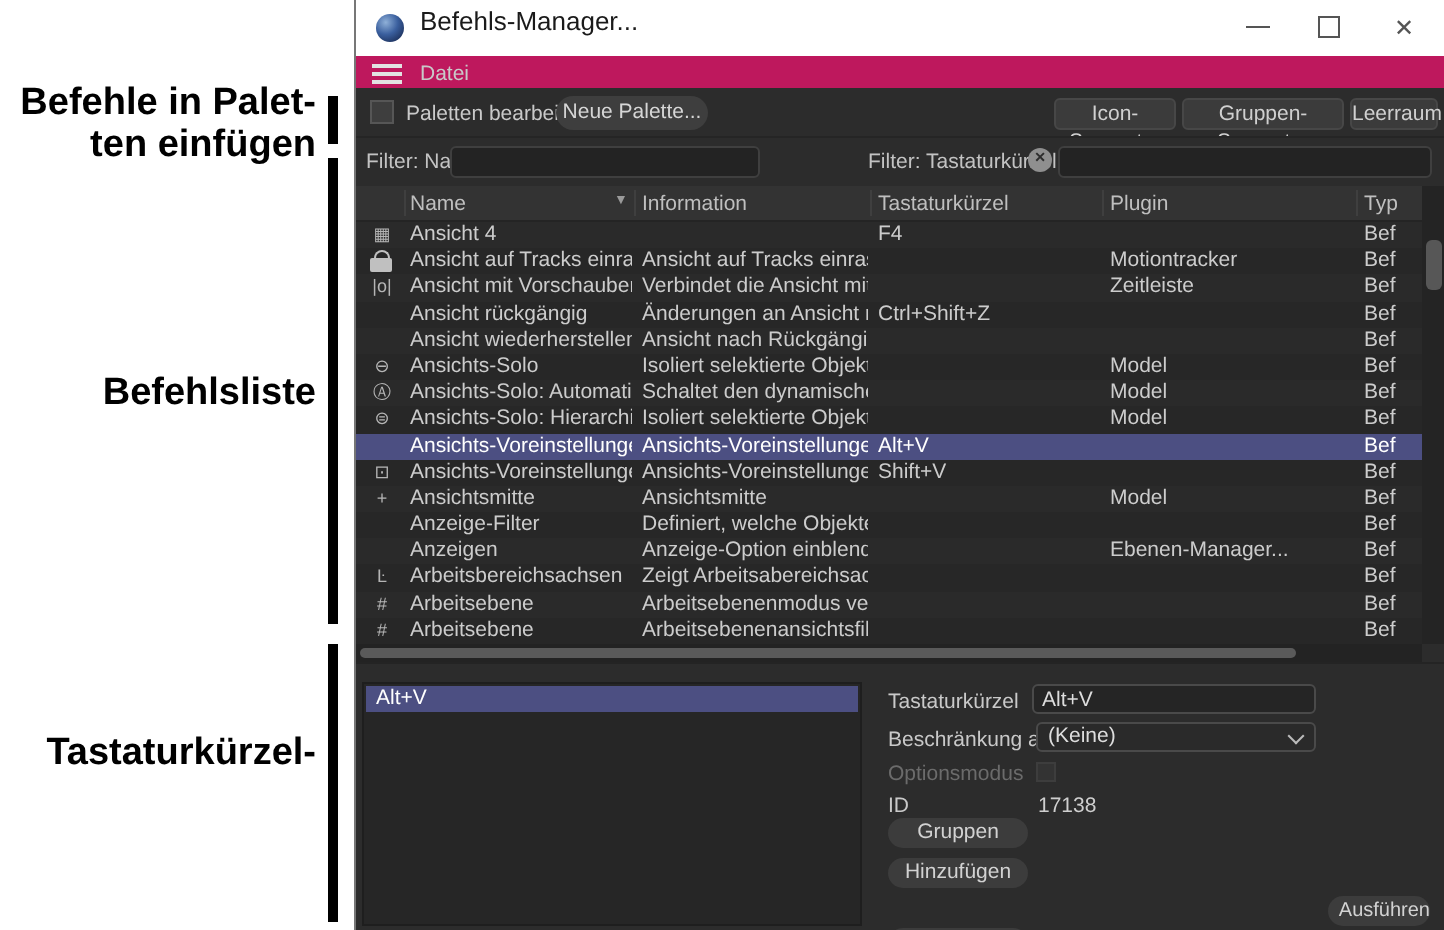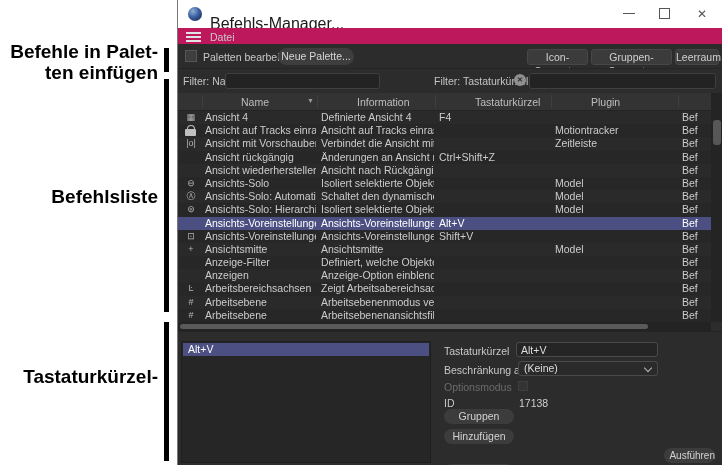--- a/index.html
+++ b/index.html
@@ -17,21 +17,21 @@
   .bar-2{top:79px;height:233px;}
   .bar-3{top:322px;height:139px;}
 
   
   .window{position:absolute;left:177px;top:0;width:545px;height:465px;background:#2c2c2c;
           border-left:1px solid #777;box-sizing:border-box;color:#cfcfcf;font-size:10.5px;}
 
   .titlebar{position:absolute;left:0;top:0;right:0;height:28px;background:#ffffff;color:#111;}
   .appicon{position:absolute;left:10px;top:7px;width:14px;height:14px;border-radius:50%;
            background:radial-gradient(circle at 35% 30%,#8fb0d8 0%,#3a5f9e 45%,#101d3f 100%);}
-  .wtitle{position:absolute;left:32px;top:15px;font-size:16px;color:#1a1a1a;}
+  .wtitle{position:absolute;left:32px;top:3px;font-size:13px;color:#1a1a1a;}
   .winbtn{position:absolute;top:8px;width:12px;height:12px;color:#555;}
   .win-min{right:87px;top:13px;height:0;border-top:1px solid #555;}
   .win-max{right:52px;width:9px;height:9px;border:1px solid #555;}
   .win-close{right:14px;font-size:12px;line-height:12px;text-align:center;}
 
   .menubar{position:absolute;left:0;top:28px;right:0;height:16px;background:#be185d;
            border-bottom:1px solid #202020;}
   .hamburger{position:absolute;left:8px;top:4px;width:15px;height:2px;background:#e2e2e2;
              box-shadow:0 4px 0 #e2e2e2,0 8px 0 #e2e2e2;}
   .menu-label{position:absolute;left:32px;top:3px;color:#c9c9c9;}
@@ -58,21 +58,21 @@
           border-radius:3px;box-sizing:border-box;color:#ddd;font-size:10.5px;padding:0 4px;
           font-family:"Liberation Sans",sans-serif;}
   .fi-1{left:47px;width:155px;} .fi-2{left:351px;width:187px;}
   .clearicon{position:absolute;left:336px;top:5px;width:12px;height:12px;border-radius:50%;
              background:#8f8f8f;color:#2c2c2c;font-size:7px;line-height:12px;text-align:center;
              font-weight:bold;}
 
   
   .thead{position:absolute;left:0;top:93px;width:533px;height:18px;background:#333333;
          border-bottom:1px solid #242424;box-sizing:border-box;color:#bfbfbf;}
-  .hcell{position:absolute;top:3px;margin-left:36px;}
+  .hcell{position:absolute;top:3px;}
   .hc-0{left:27px;} .hc-1{left:143px;} .hc-2{left:261px;} .hc-3{left:377px;} .hc-4{left:504px;}
   .hsep{position:absolute;top:2px;bottom:2px;width:1px;background:#3f3f3f;}
   .hs-0{left:24px;} .hs-1{left:139px;} .hs-2{left:257px;} .hs-3{left:373px;} .hs-4{left:500px;}
   .sorticon{position:absolute;left:129px;top:4px;font-size:7px;color:#9a9a9a;}
 
   .tbody{position:absolute;left:0;top:111px;width:533px;height:211px;overflow:hidden;}
   .trow{position:relative;height:13.19px;background:#2a2a2a;color:#cccccc;}
   .trow.alt{background:#272727;}
   .trow.sel{background:#4c4f82;color:#ffffff;}
   .c{position:absolute;top:0;height:13px;line-height:13px;white-space:nowrap;overflow:hidden;}
@@ -182,21 +182,20 @@
       <span class="hcell hc-1">Information</span>
       <span class="hcell hc-2">Tastaturkürzel</span>
       <span class="hcell hc-3">Plugin</span>
       <span class="hcell hc-4">Typ</span>
     </div>
 
     <div class="tbody">
         <div class="trow">
           <span class="c icon">▦</span>
           <span class="c name">Ansicht 4</span>
-          <span class="c info">Definierte Ansicht 4</span>
           <span class="c short">F4</span>
           <span class="c plugin"></span>
           <span class="c typ">Bef</span>
         </div>
         <div class="trow alt">
           <span class="c icon i-lock"></span>
           <span class="c name">Ansicht auf Tracks einrasten</span>
           <span class="c info">Ansicht auf Tracks einrasten</span>
           <span class="c short"></span>
           <span class="c plugin">Motiontracker</span>
@@ -279,20 +278,21 @@
           <span class="c info">Definiert, welche Objekte im E</span>
           <span class="c short"></span>
           <span class="c plugin"></span>
           <span class="c typ">Bef</span>
         </div>
         <div class="trow">
           <span class="c icon"></span>
           <span class="c name">Anzeigen</span>
           <span class="c info">Anzeige-Option einblenden</span>
           <span class="c short"></span>
+          <span class="c plugin">Ebenen-Manager...</span>
           <span class="c typ">Bef</span>
         </div>
         <div class="trow alt">
           <span class="c icon">Ŀ</span>
           <span class="c name">Arbeitsbereichsachsen</span>
           <span class="c info">Zeigt Arbeitsabereichsachsen e</span>
           <span class="c short"></span>
           <span class="c plugin"></span>
           <span class="c typ">Bef</span>
         </div>

